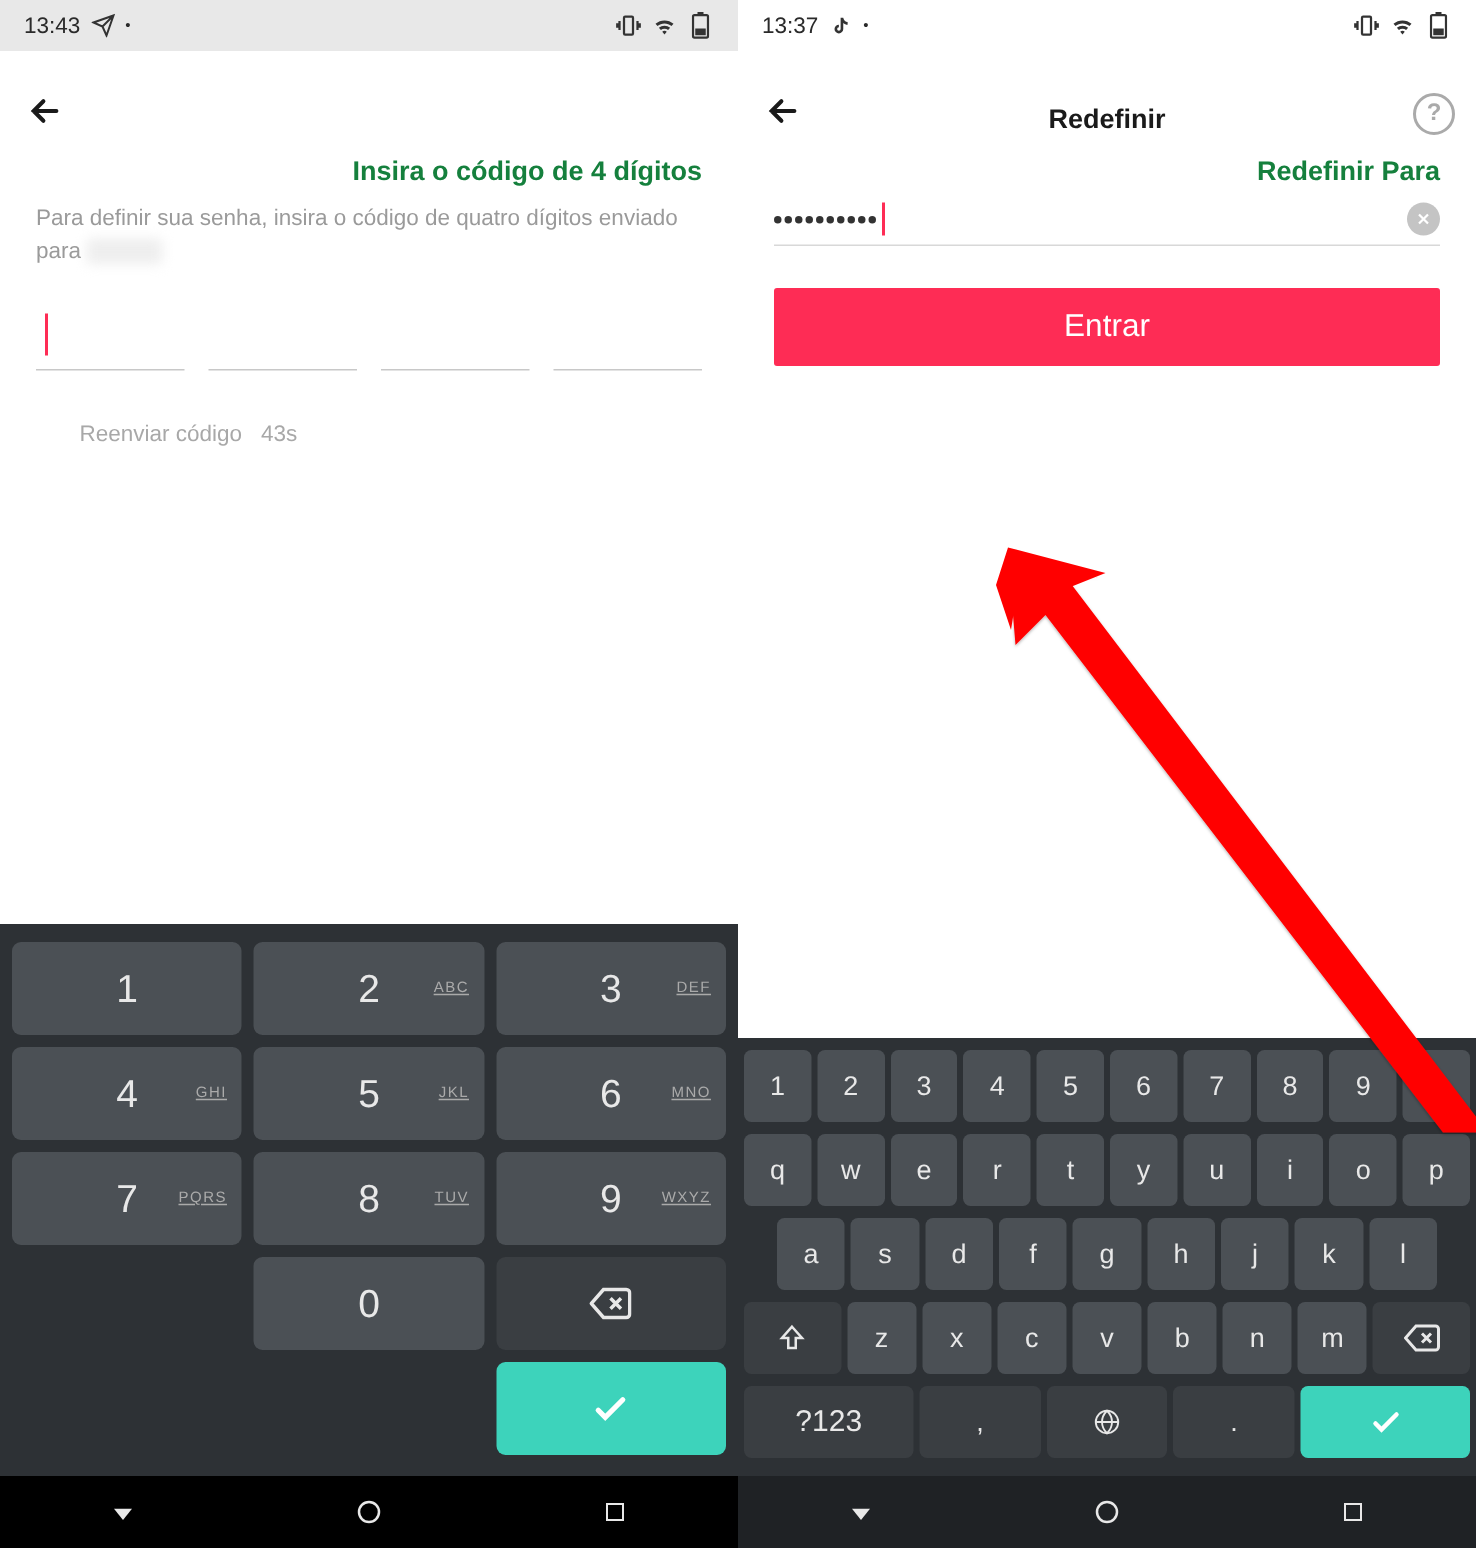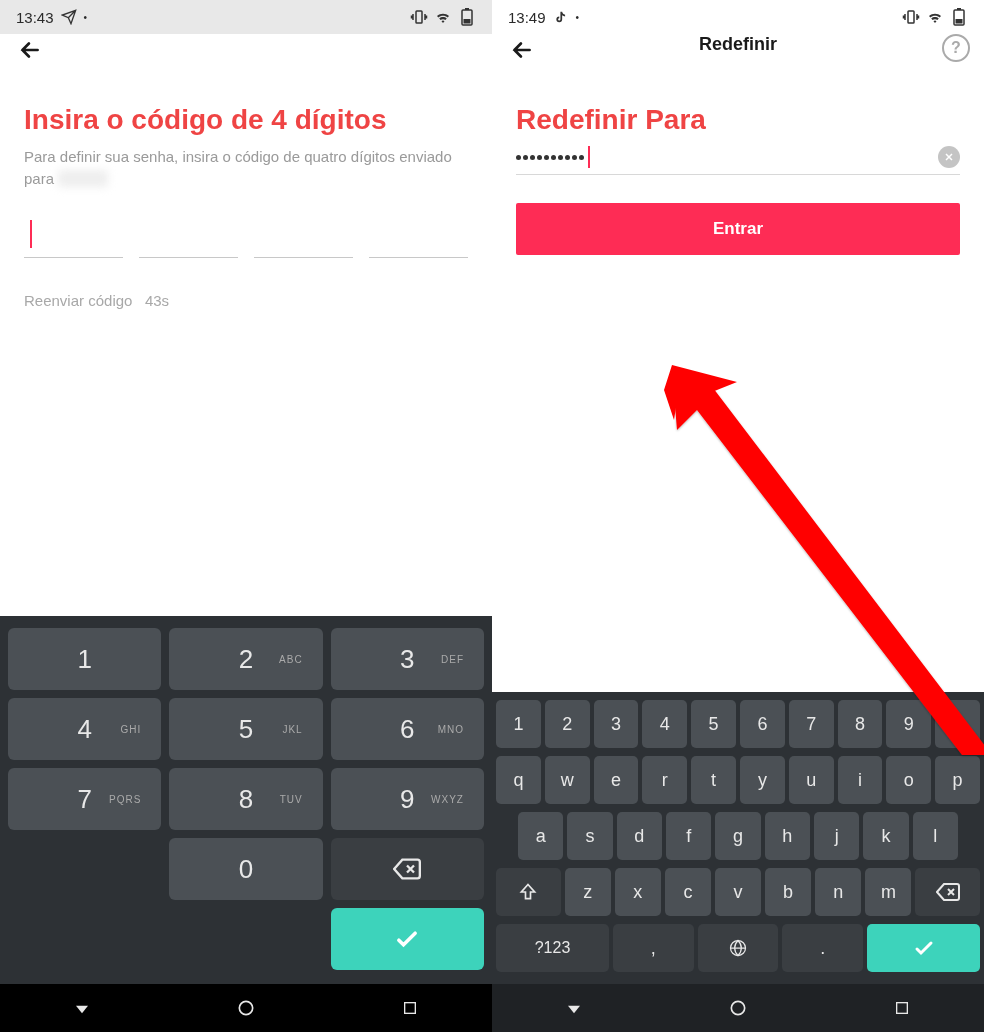--- a/index.html
+++ b/index.html
@@ -3,46 +3,46 @@
 <meta charset="utf-8">
 <style>
 * { margin: 0; padding: 0; box-sizing: border-box; font-family: -apple-system, BlinkMacSystemFont, sans-serif; }
 body { display: flex; width: 984px; height: 1032px; background: #fff; }
 .phone { width: 492px; height: 1032px; display: flex; flex-direction: column; position: relative; }
 .phone-left .status-bar { background: #e8e8e8; }
 .status-bar { height: 34px; display: flex; align-items: center; justify-content: space-between; padding: 0 16px; font-size: 15px; font-weight: 500; color: #2a2a2a; }
 .status-left { display: flex; align-items: center; gap: 6px; }
 .status-right { display: flex; align-items: center; gap: 6px; }
 .status-icon { width: 18px; height: 18px; display: flex; align-items: center; justify-content: center; }
-.app-bar { height: 56px; display: flex; align-items: flex-start; padding: 0 14px; position: relative; }
+.app-bar { height: 56px; display: flex; align-items: flex-end; padding: 0 14px; position: relative; }
 .back-btn { width: 32px; height: 32px; display: flex; align-items: center; justify-content: center; cursor: pointer; }
 .app-title { position: absolute; left: 50%; transform: translateX(-50%); font-size: 18px; font-weight: 600; color: #1a1a1a; }
 .help-btn { position: absolute; right: 14px; width: 28px; height: 28px; border: 2px solid #aaa; border-radius: 50%; display: flex; align-items: center; justify-content: center; color: #aaa; font-size: 16px; font-weight: 600; cursor: pointer; }
 .content { padding: 14px 24px; flex: 1; }
-.heading { font-size: 28px; font-weight: 700; color: #ef4444; margin-bottom: 10px; }
+.heading { font-size: 18px; font-weight: 700; color: #15803d; margin-bottom: 10px; text-align: right; }
 .subtext { font-size: 15px; color: #9a9a9a; line-height: 1.45; margin-bottom: 24px; }
 .blur { filter: blur(4px); background: #eee; padding: 0 8px; border-radius: 2px; }
 .code-inputs { display: flex; gap: 16px; margin-bottom: 34px; }
 .code-cell { flex: 1; height: 44px; border-bottom: 1.5px solid #c8c8c8; position: relative; }
 .code-cell.active::before { content: ''; position: absolute; left: 6px; top: 6px; width: 2px; height: 28px; background: #fe2c55; animation: blink 1s infinite; }
 @keyframes blink { 50% { opacity: 0; } }
-.resend { font-size: 15px; color: #a8a8a8; }
+.resend { font-size: 15px; color: #a8a8a8; margin-left: 29px; }
 .pw-row { display: flex; align-items: center; border-bottom: 1px solid #d8d8d8; padding-bottom: 6px; margin-bottom: 28px; }
 .pw-input { flex: 1; border: none; outline: none; font-size: 18px; letter-spacing: 2px; color: #333; position: relative; }
 .pw-dots { display: flex; align-items: center; gap: 2px; }
 .pw-dot { width: 5px; height: 5px; background: #333; border-radius: 50%; }
 .pw-cursor { width: 2px; height: 22px; background: #fe2c55; margin-left: 2px; animation: blink 1s infinite; }
 .clear-btn { width: 22px; height: 22px; background: #c4c4c4; border-radius: 50%; display: flex; align-items: center; justify-content: center; color: #fff; font-size: 14px; cursor: pointer; }
-.primary-btn { width: 100%; height: 52px; background: #fe2c55; color: #fff; border: none; font-size: 17px; font-weight: 700; cursor: pointer; border-radius: 2px; }
+.primary-btn { width: 100%; height: 52px; background: #fe2c55; color: #fff; border: none; font-size: 21px; font-weight: 400; cursor: pointer; border-radius: 2px; }
 .arrow-overlay { position: absolute; pointer-events: none; }
 .numpad { background: #2d3135; padding: 12px 8px 6px; }
 .numpad-row { display: flex; gap: 8px; margin-bottom: 8px; }
 .numkey { flex: 1; height: 62px; background: #4b5055; border-radius: 6px; display: flex; flex-direction: column; align-items: center; justify-content: center; color: #e8e8e8; cursor: pointer; position: relative; }
 .numkey-main { font-size: 26px; font-weight: 300; }
-.numkey-sub { font-size: 10px; color: #aaa; position: absolute; right: 20px; top: 50%; transform: translateY(-50%); letter-spacing: 1px; }
+.numkey-sub { font-size: 10px; color: #aaa; position: absolute; right: 10px; top: 50%; transform: translateY(-50%); letter-spacing: 1px; text-decoration: underline; }
 .numkey.blank { background: transparent; }
 .numkey.action { background: #3a3e42; }
 .numkey.confirm { background: #3dd3bb; }
 .qwerty { background: #2d3135; padding: 8px 4px 4px; }
 .qrow { display: flex; gap: 4px; margin-bottom: 8px; justify-content: center; }
 .qkey { flex: 1; height: 48px; background: #4b5055; border-radius: 5px; display: flex; align-items: center; justify-content: center; color: #e8e8e8; font-size: 18px; cursor: pointer; min-width: 0; }
 .qkey.dark { background: #3a3e42; }
 .qkey.wide { flex: 1.4; }
 .qkey.space { flex: 3; font-size: 14px; color: #bbb; }
 .qkey.confirm { background: #3dd3bb; flex: 1.4; }
@@ -194,21 +194,21 @@
         <svg width="16" height="16" viewBox="0 0 24 24" fill="none" stroke="#e8e8e8" stroke-width="2">
           <rect x="4" y="4" width="16" height="16"></rect>
         </svg>
       </div>
   </div>
 </div>
 
 <div class="phone phone-right">
   <div class="status-bar">
     <div class="status-left">
-      <span>13:49</span>
+      <span>13:37</span>
       <span class="status-icon">
           <svg width="14" height="14" viewBox="0 0 24 24" fill="#333">
             <path d="M19 8v3c-2 0-3.5-.7-5-2v7a5 5 0 11-5-5v3a2 2 0 102 2V3h3c.3 2.5 2.5 4.7 5 5z"></path>
           </svg>
         </span>
       <span style="font-size:10px;">•</span>
     </div>
     <div class="status-right">
       <span class="status-icon">
           <svg width="18" height="18" viewBox="0 0 24 24" fill="none" stroke="#333" stroke-width="2">
@@ -324,21 +324,21 @@
         </div>
       <div id="qrow-3" style="display:contents;"><div class="qkey">z</div><div class="qkey">x</div><div class="qkey">c</div><div class="qkey">v</div><div class="qkey">b</div><div class="qkey">n</div><div class="qkey">m</div></div>
       <div class="qkey dark wide">
           <svg width="24" height="24" viewBox="0 0 24 24" fill="none" stroke="#e8e8e8" stroke-width="2">
             <path d="M21 4H8l-7 8 7 8h13a2 2 0 002-2V6a2 2 0 00-2-2z"></path>
             <path d="M18 9l-6 6M12 9l6 6"></path>
           </svg>
         </div>
     </div>
     <div class="qrow">
-      <div class="qkey dark wide" style="font-size:16px;text-align:center;">?123</div>
+      <div class="qkey dark wide" style="font-size:20px;text-align:center;">?123</div>
       <div class="qkey dark">,</div>
       <div class="qkey dark">
           <svg width="20" height="20" viewBox="0 0 24 24" fill="none" stroke="#e8e8e8" stroke-width="1.5">
             <circle cx="12" cy="12" r="9"></circle>
             <path d="M3 12h18M12 3c2.5 2.5 4 5.5 4 9s-1.5 6.5-4 9c-2.5-2.5-4-5.5-4-9s1.5-6.5 4-9z"></path>
           </svg>
         </div>
       <div class="qkey dark">.</div>
       <div class="qkey confirm wide">
           <svg width="24" height="24" viewBox="0 0 24 24" fill="none" stroke="#fff" stroke-width="3" stroke-linecap="round">

